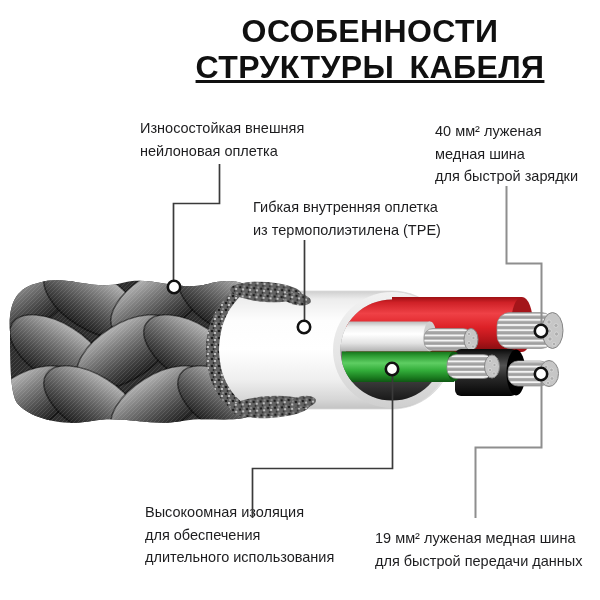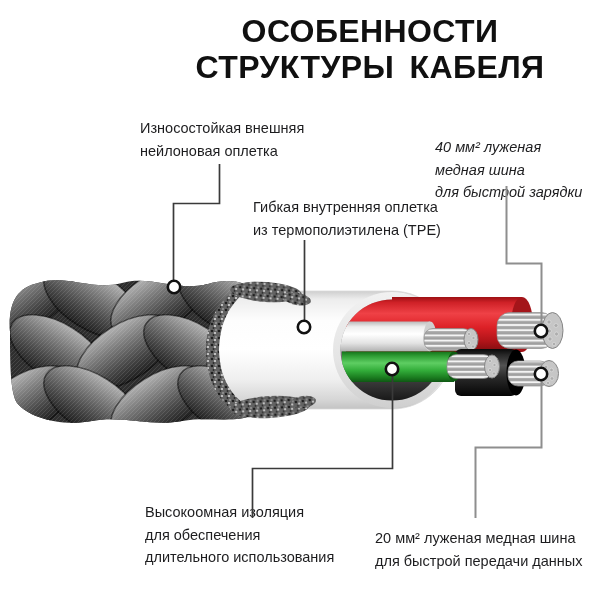--- a/index.html
+++ b/index.html
@@ -8,28 +8,28 @@
     background:var(--background,#fff);
     font-family:"Liberation Sans","DejaVu Sans",sans-serif;
     position:relative;
   }
   .stage{position:absolute;inset:0;width:600px;height:600px;}
   .title-block{
     position:absolute;left:140px;top:13px;width:460px;
     text-align:center;font-weight:700;font-size:32px;line-height:36px;
     color:var(--title-color,#101010);letter-spacing:.4px;
   }
-  .title-line2{word-spacing:6px;}
+  .title-line2{word-spacing:6px;text-decoration:underline;}
   .callout{
     position:absolute;font-size:14.5px;line-height:22.5px;
     color:var(--label-color,#1d1d1f);white-space:pre-line;
   }
   .c-nylon{left:140px;top:117px;}
   .c-tpe{left:253px;top:196px;}
-  .c-charge{left:435px;top:136px;font-style:italic;}
+  .c-charge{left:435px;top:120px;}
   .c-insul{left:145px;top:501px;}
   .c-data{left:375px;top:527px;}
   svg{display:block;}
 </style>
 </head>
 <body>
 
 <div class="stage">
 
   <div class="title-block">
@@ -40,21 +40,21 @@
   <div class="callout c-nylon">Износостойкая внешняя
 нейлоновая оплетка</div>
   <div class="callout c-tpe">Гибкая внутренняя оплетка
 из термополиэтилена (TPE)</div>
   <div class="callout c-charge">40 мм² луженая
 медная шина
 для быстрой зарядки</div>
   <div class="callout c-insul">Высокоомная изоляция
 для обеспечения
 длительного использования</div>
-  <div class="callout c-data">20 мм² луженая медная шина
+  <div class="callout c-data">19 мм² луженая медная шина
 для быстрой передачи данных</div>
 
   <svg class="stage" width="600" height="600" viewBox="0 0 600 600">
     <defs>
       <clipPath id="braidClip">
         <path d="M 10,332 C 8,304 16,288 38,283 C 66,274 92,291 122,283
                  C 150,275 178,292 208,284 C 228,278 246,282 252,289
                  C 232,304 222,326 221,351 C 222,378 232,399 256,414
                  C 236,424 208,416 182,421 C 152,427 122,415 92,421
                  C 60,427 28,417 17,403 C 10,392 10,360 10,332 Z"></path>

